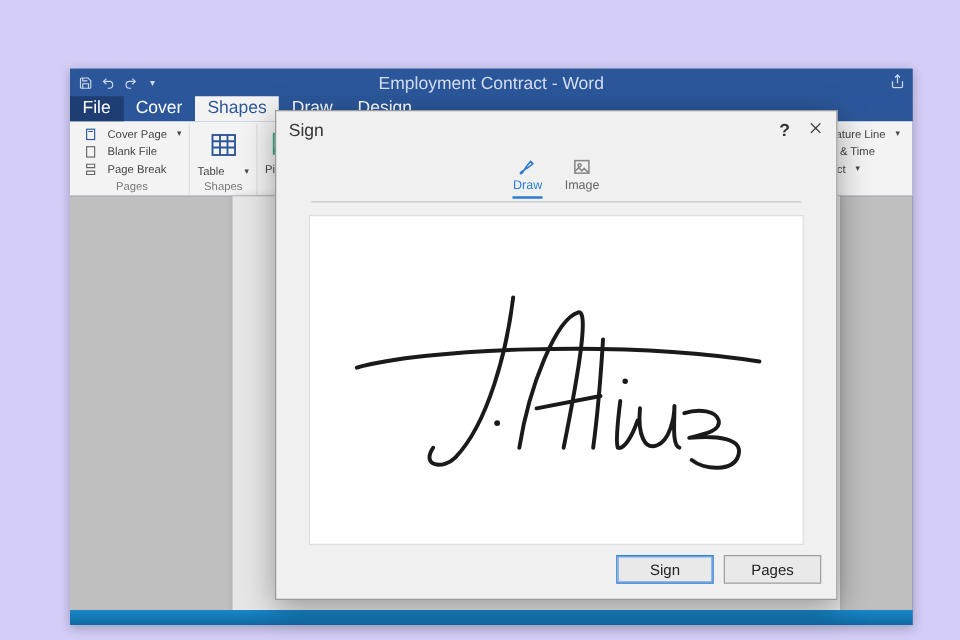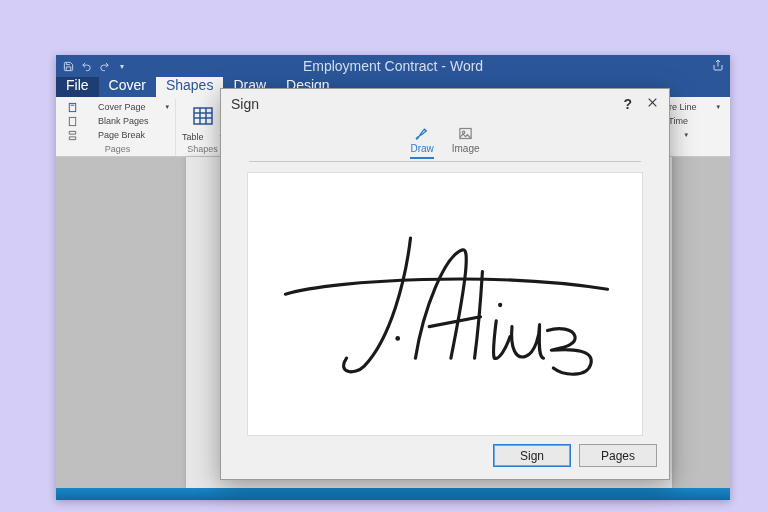--- a/index.html
+++ b/index.html
@@ -78,21 +78,21 @@
   }
   .ribbon-group {
     display: flex; flex-direction: column; align-items: center;
     border-right: 1px solid #e0e0e0;
     padding: 2px 6px;
     justify-content: space-between;
   }
   .ribbon-group:last-child { border-right: none; }
   .ribbon-stack { display: flex; flex-direction: column; gap: 2px; }
   .ribbon-row { display: flex; gap: 4px; align-items: center; }
-  .ribbon-item { display: flex; align-items: center; gap: 20px; color: #444; }
+  .ribbon-item { display: flex; align-items: center; gap: 8px; color: #444; }
   .rib-ico {
     width: 12px; height: 12px;
     display: inline-flex; align-items: center; justify-content: center;
   }
   .rib-big { width: 28px; height: 28px; display:flex;align-items:center;justify-content:center; }
   .glabel { font-size: 9px; color: #777; text-align:left; }
   .doc-area {
     background: #bfbfbf;
     height: calc(100% - 22px - 20px - 60px - 12px);
     position: relative;
@@ -225,21 +225,21 @@
             </span>
             <span>Cover Page</span>
               <span style="font-size:7px;">▾</span>
           </div>
           <div class="ribbon-item">
             <span class="rib-ico">
               <svg width="11" height="11" viewBox="0 0 24 24" fill="none" stroke="#666" stroke-width="2">
                   <rect x="5" y="3" width="14" height="18"></rect>
                 </svg>
             </span>
-            <span>Blank Pages</span>
+            <span>Blank File</span>
           </div>
           <div class="ribbon-item">
             <span class="rib-ico">
               <svg width="11" height="11" viewBox="0 0 24 24" fill="none" stroke="#666" stroke-width="2">
                   <path d="M5 3h14v6H5zM5 15h14v6H5z"></path>
                 </svg>
             </span>
             <span>Page Break</span>
           </div>
         </div>

